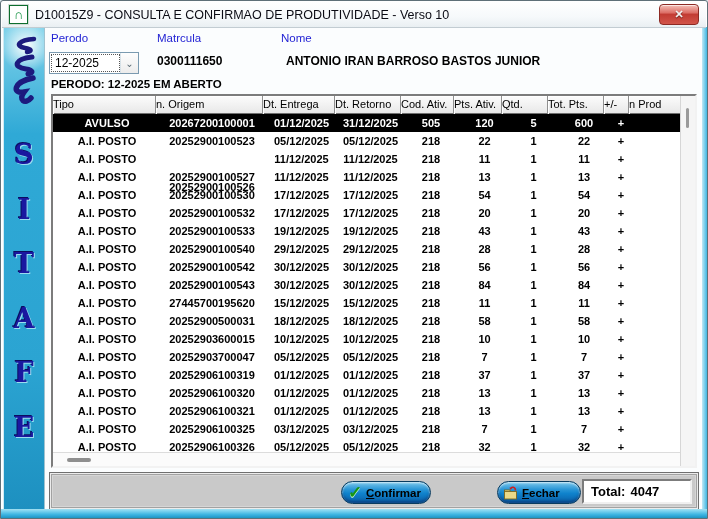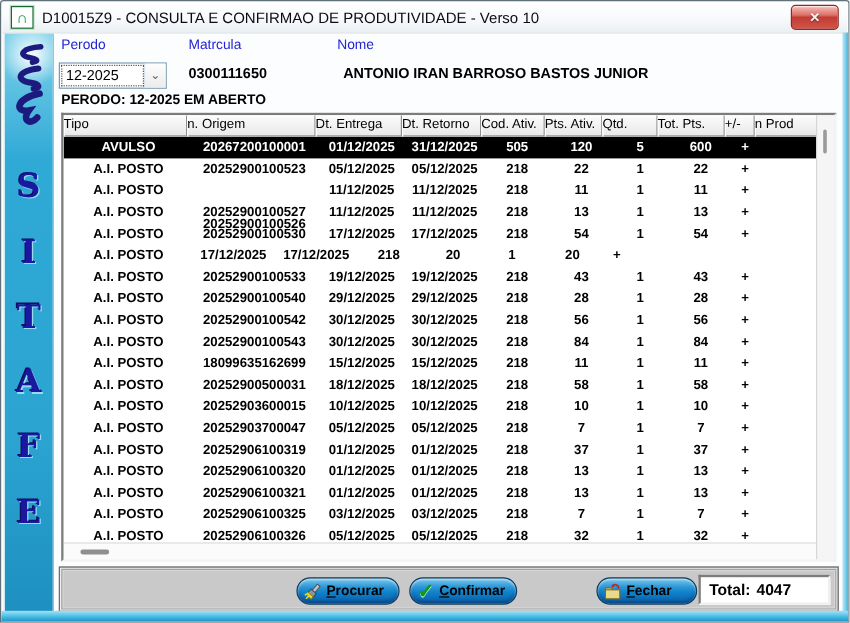--- a/index.html
+++ b/index.html
@@ -277,20 +277,21 @@
             <div class="tcell c3" style="width: 66px;">17/12/2025</div>
             <div class="tcell c4" style="width: 53px;">218</div>
             <div class="tcell c5" style="width: 48px;">54</div>
             <div class="tcell c6" style="width: 46px;">1</div>
             <div class="tcell c7" style="width: 56px;">54</div>
             <div class="tcell c8" style="width: 25px;">+</div>
             <div class="tcell c9" style="width: 70px;"></div>
           </div>
           <div class="trow">
             <div class="tcell c0" style="width: 103px;">A.I. POSTO</div>
+            <div class="tcell c1" style="width: 107px;">20252900100532</div>
             <div class="tcell c2" style="width: 72px;">17/12/2025</div>
             <div class="tcell c3" style="width: 66px;">17/12/2025</div>
             <div class="tcell c4" style="width: 53px;">218</div>
             <div class="tcell c5" style="width: 48px;">20</div>
             <div class="tcell c6" style="width: 46px;">1</div>
             <div class="tcell c7" style="width: 56px;">20</div>
             <div class="tcell c8" style="width: 25px;">+</div>
             <div class="tcell c9" style="width: 70px;"></div>
           </div>
           <div class="trow">
@@ -336,21 +337,21 @@
             <div class="tcell c3" style="width: 66px;">30/12/2025</div>
             <div class="tcell c4" style="width: 53px;">218</div>
             <div class="tcell c5" style="width: 48px;">84</div>
             <div class="tcell c6" style="width: 46px;">1</div>
             <div class="tcell c7" style="width: 56px;">84</div>
             <div class="tcell c8" style="width: 25px;">+</div>
             <div class="tcell c9" style="width: 70px;"></div>
           </div>
           <div class="trow">
             <div class="tcell c0" style="width: 103px;">A.I. POSTO</div>
-            <div class="tcell c1" style="width: 107px;">18099635162699</div>
+            <div class="tcell c1" style="width: 107px;">27445700195620</div>
             <div class="tcell c2" style="width: 72px;">15/12/2025</div>
             <div class="tcell c3" style="width: 66px;">15/12/2025</div>
             <div class="tcell c4" style="width: 53px;">218</div>
             <div class="tcell c5" style="width: 48px;">11</div>
             <div class="tcell c6" style="width: 46px;">1</div>
             <div class="tcell c7" style="width: 56px;">11</div>
             <div class="tcell c8" style="width: 25px;">+</div>
             <div class="tcell c9" style="width: 70px;"></div>
           </div>
           <div class="trow">
@@ -453,33 +454,20 @@
       <div class="grid-hscroll">
         <div class="hthumb"></div>
       </div>
     </div>
     <div class="grid-vscroll">
       <div class="vthumb"></div>
     </div>
   </div>
 
   <div class="footer">
-    <div class="pill-btn btn-procurar">
-      <span class="btn-icon">
-        <svg width="16" height="16" viewBox="0 0 16 16">
-          <g transform="rotate(40 8 8)">
-            <rect x="6.6" y="1" width="3" height="7" fill="#b9c2c8" stroke="#4a5258" stroke-width="0.8"></rect>
-            <rect x="5.2" y="7.6" width="5.8" height="4" fill="#8b969c" stroke="#3c4448" stroke-width="0.8"></rect>
-            <rect x="5.6" y="11.4" width="5" height="2.4" fill="#f2e23a" stroke="#9a8a10" stroke-width="0.8"></rect>
-          </g>
-          <path d="M2 14 L5 11 M1 11 L4 9" stroke="#e8d820" stroke-width="1.2"></path>
-        </svg>
-      </span>
-      <span><u>P</u>rocurar</span>
-    </div>
     <div class="pill-btn btn-confirmar">
       <span class="btn-icon check-glyph">✓</span>
       <span><u>C</u>onfirmar</span>
     </div>
     <div class="pill-btn btn-fechar">
       <span class="btn-icon">
         <svg width="16" height="16" viewBox="0 0 16 16">
           <rect x="1.5" y="5" width="5.5" height="3" fill="#ead988" stroke="#7a6820" stroke-width="0.9"></rect>
           <rect x="1.5" y="6.5" width="12" height="7.5" fill="#ead988" stroke="#7a6820" stroke-width="0.9"></rect>
           <path d="M12.5 5.5 C12.5 1.5 8 1.5 7.5 4" fill="none" stroke="#cc2020" stroke-width="1.4"></path>

